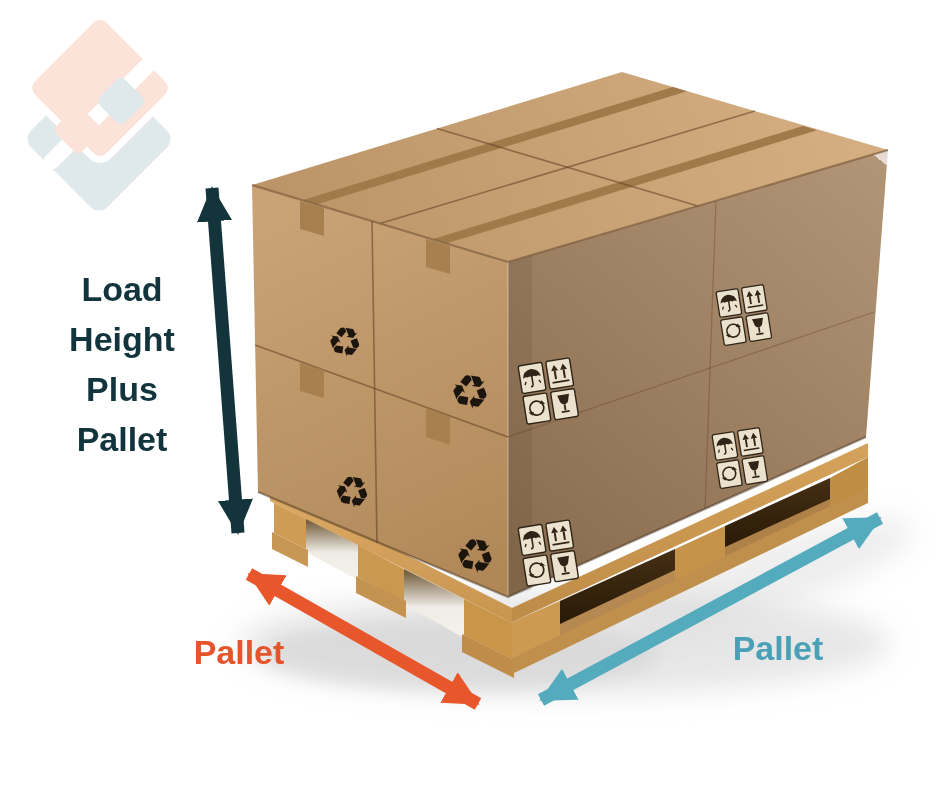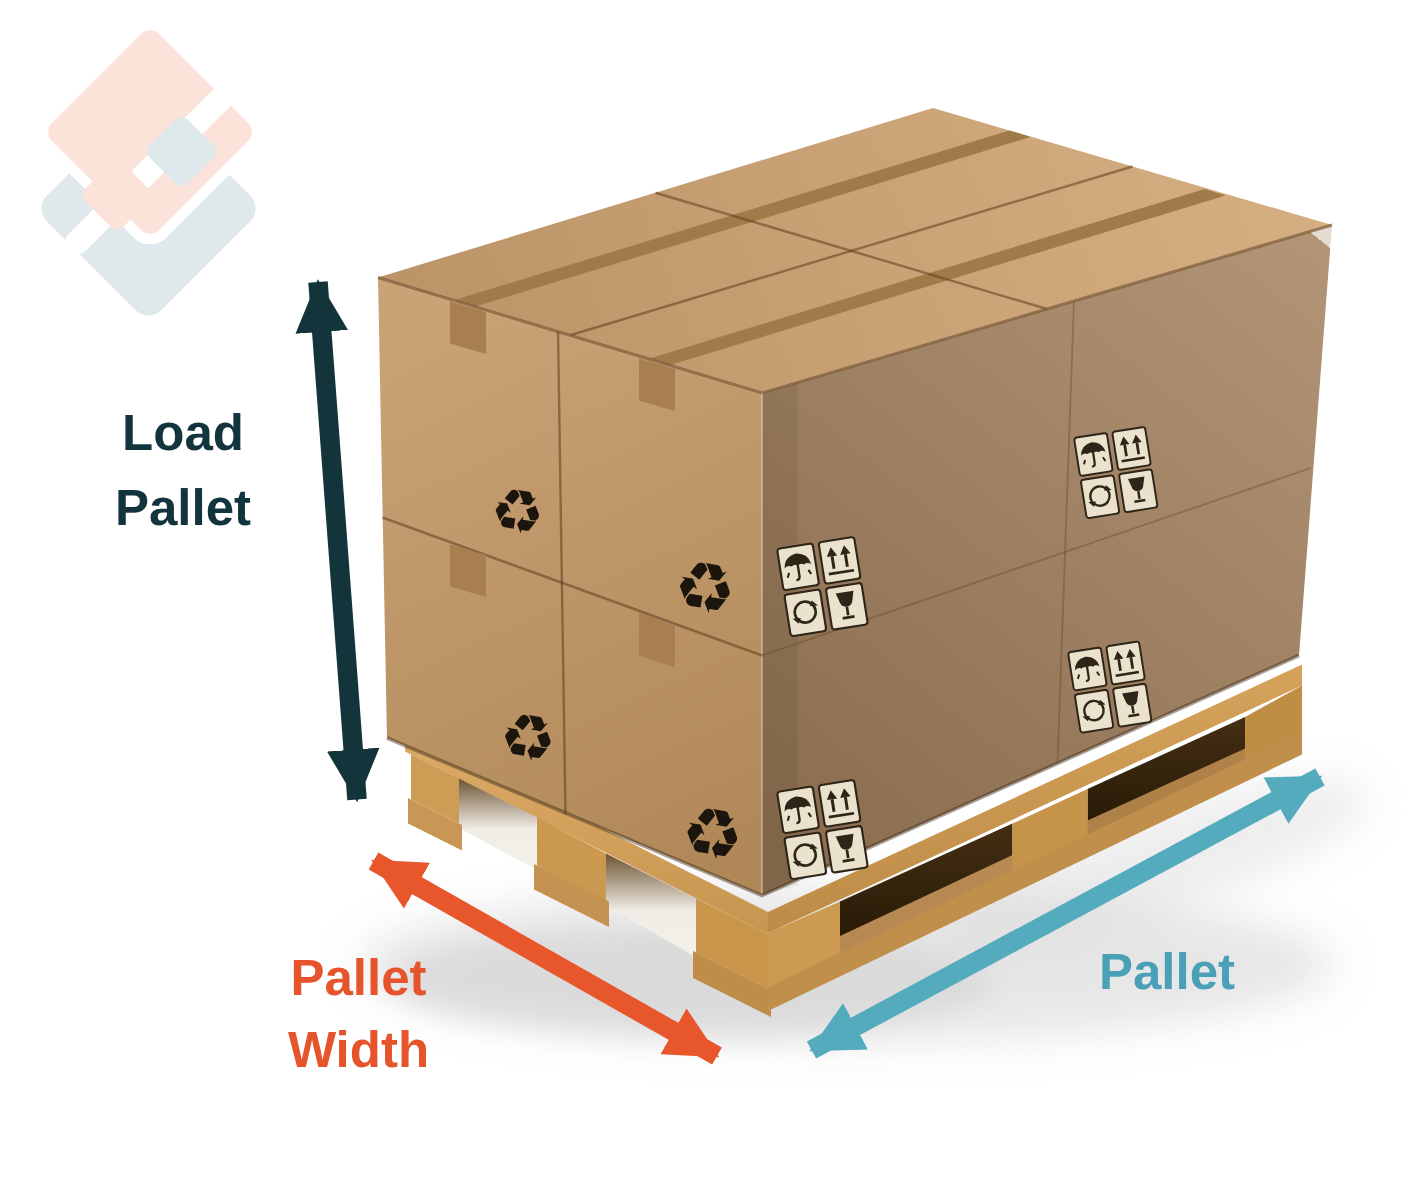--- a/index.html
+++ b/index.html
@@ -187,22 +187,23 @@
 
     <g>
       <line class="arrow-line ln-dark" x1="212" y1="188" x2="238" y2="533" stroke-width="13" marker-start="url(#headD)" marker-end="url(#headD)"></line>
       <line class="arrow-line ln-orange" x1="249" y1="574" x2="478" y2="704" stroke-width="13" marker-start="url(#headO)" marker-end="url(#headO)"></line>
       <line class="arrow-line ln-teal" x1="541" y1="700" x2="880" y2="518" stroke-width="13" marker-start="url(#headT)" marker-end="url(#headT)"></line>
     </g>
   </svg>
 
   <div class="dim-label" id="load-label">
     <span>Load</span>
+    <span>Height</span>
+    <span>Plus</span>
     <span>Pallet</span>
   </div>
   <div class="dim-label" id="width-label">
     <span>Pallet</span>
-    <span>Width</span>
   </div>
   <div class="dim-label" id="depth-label">
     <span>Pallet</span>
   </div>
 </div>
 
 </body></html>

